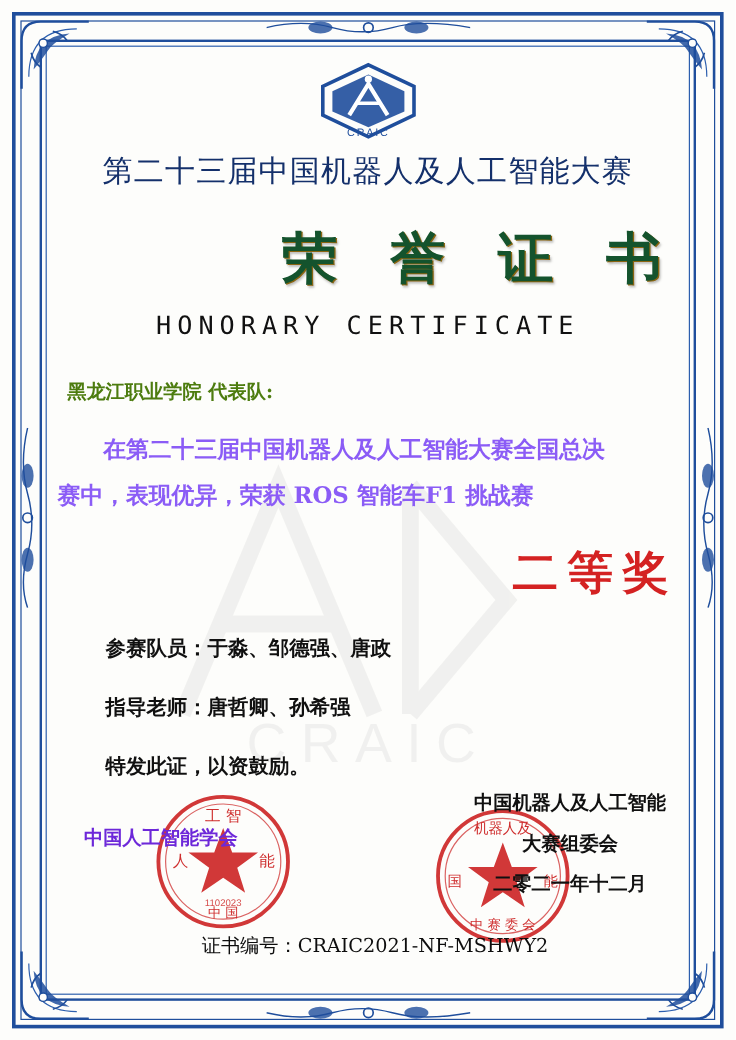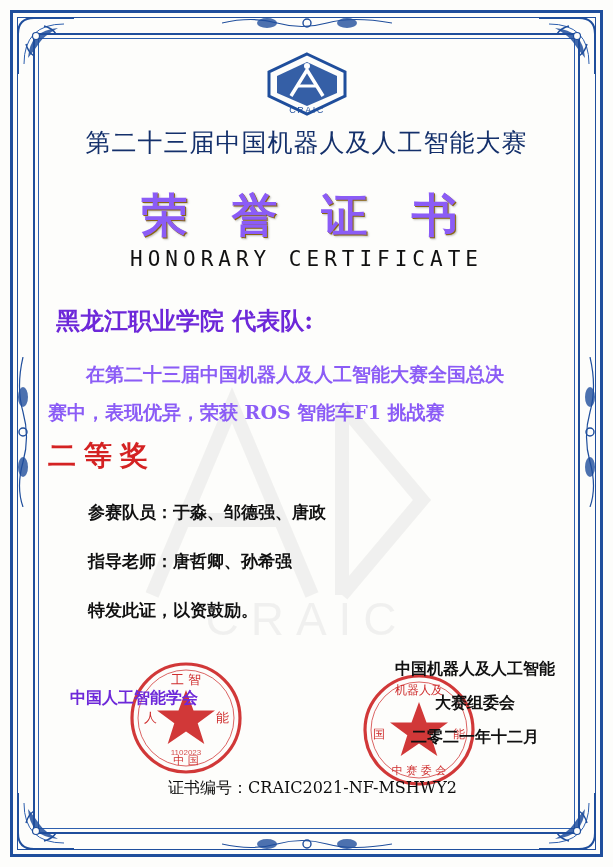--- a/index.html
+++ b/index.html
@@ -102,62 +102,62 @@
     text-align: center;
     font-size: 25px;
     letter-spacing: 1px;
     color: #14306b;
     font-family: "DejaVu Serif", serif;
     font-weight: normal;
   }
 
   .honor-title {
     margin-top: 26px;
-    text-align: center;
+    text-align: right;
     font-size: 46px;
     font-weight: bold;
     letter-spacing: 14px;
-    color: #8b5cf6;
+    color: #14532d;
     text-shadow: 1px 1px 0 #8a6510, 2px 2px 2px rgba(0,0,0,0.25);
     font-family: "DejaVu Serif", serif;
   }
 
   .honor-en {
-    margin-top: 0;
+    margin-top: 12px;
     text-align: center;
     font-size: 21px;
     letter-spacing: 5px;
     color: #111;
     font-family: "DejaVu Sans Mono", monospace;
   }
 
   .recipient {
     margin-top: 34px;
     margin-left: 8px;
-    font-size: 24px;
-    font-weight: bold;
-    color: #6d28d9;
+    font-size: 16px;
+    font-weight: bold;
+    color: #4d7c0f;
     font-family: "DejaVu Serif", serif;
   }
 
   .body-text {
     margin-top: 18px;
     font-size: 19px;
     line-height: 38px;
     color: #8b5cf6;
     font-weight: bold;
     text-align: justify;
     font-family: "DejaVu Serif", serif;
   }
   .body-text .indent { display:inline-block; width: 38px; }
 
   .award {
-    margin-top: 6px;
-    text-align: left;
-    font-size: 28px;
+    margin-top: 20px;
+    text-align: right;
+    font-size: 38px;
     font-weight: bold;
     letter-spacing: 8px;
     color: #d42222;
     font-family: "DejaVu Serif", serif;
   }
 
   .detail-list {
     margin-top: 26px;
     margin-left: 40px;
   }

